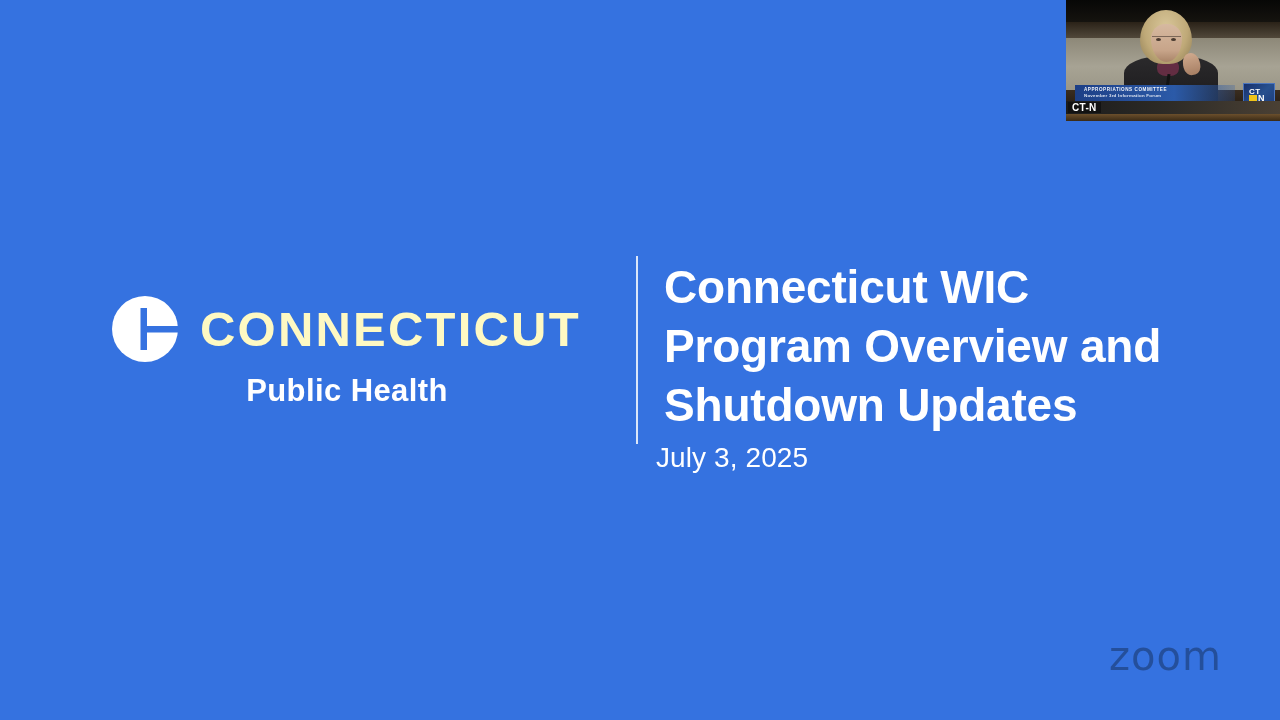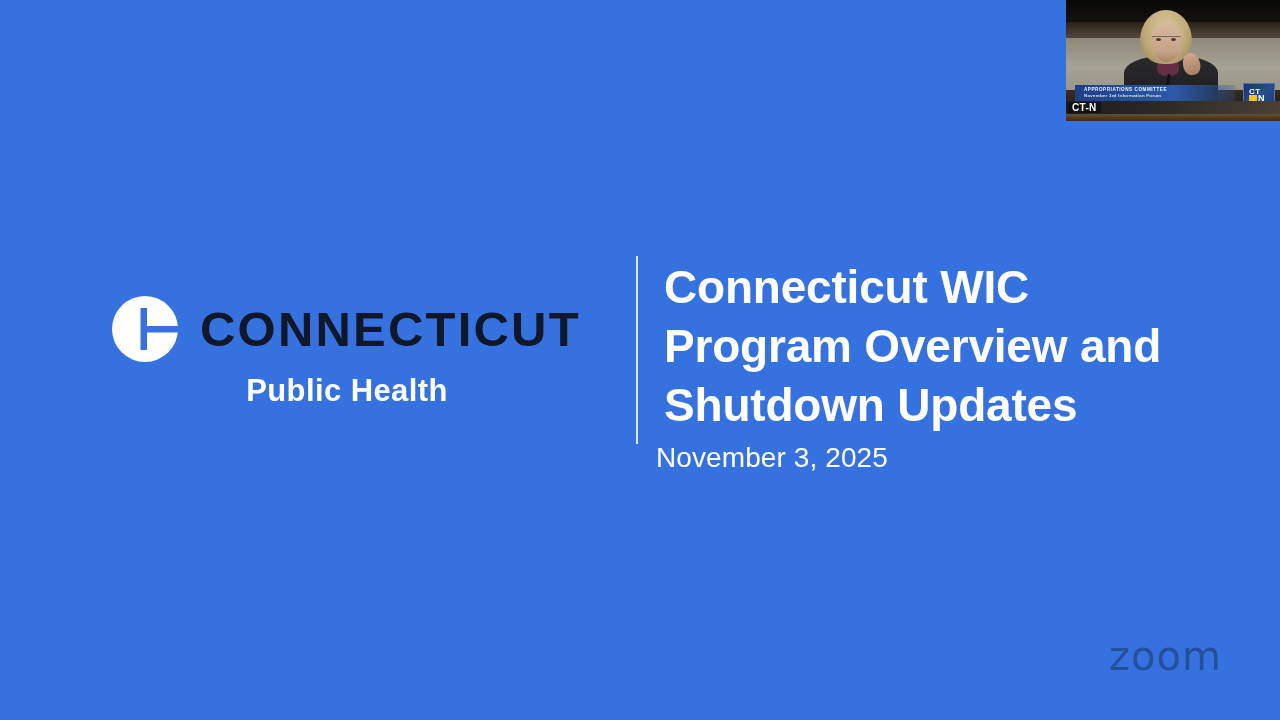--- a/index.html
+++ b/index.html
@@ -43,21 +43,21 @@
   }
 
   #ct-mark {
     position: relative;
     width: 66px;
     height: 66px;
     flex: 0 0 66px;
   }
 
   #brand-wordmark {
-    color: #0f172a;
+    color: #fef9c3;
     font-size: 49px;
     font-weight: 700;
     letter-spacing: 2.2px;
     line-height: 1;
     white-space: nowrap;
   }
 
   #brand-sub {
     margin-top: 13px;
     text-align: center;
@@ -339,21 +339,21 @@
         </span>
         <span id="brand-wordmark">CONNECTICUT</span>
       </div>
       <div id="brand-sub">Public Health</div>
     </div>
 
     <div id="title-rule"></div>
 
     <div id="title-block">
       <h1 id="slide-title">Connecticut WIC Program Overview and Shutdown Updates</h1>
-      <div id="slide-date">November 3, 2025</div>
+      <div id="slide-date">July 3, 2025</div>
     </div>
 
     <div id="zoom-watermark">zoom</div>
   </div>
 
   <div id="video-tile">
 
     <div class="vid-layer" id="vid-ceiling"></div>
     <div class="vid-layer" id="vid-wall-dark"></div>
     <div class="vid-layer" id="vid-wall"></div>

